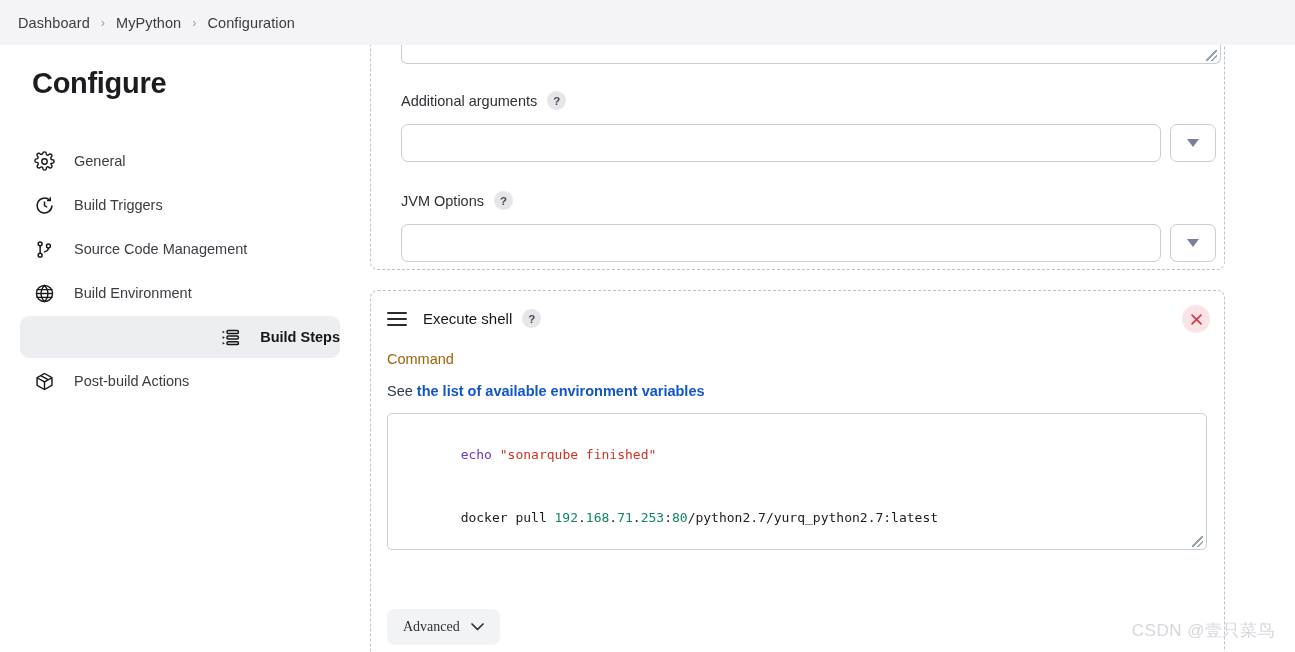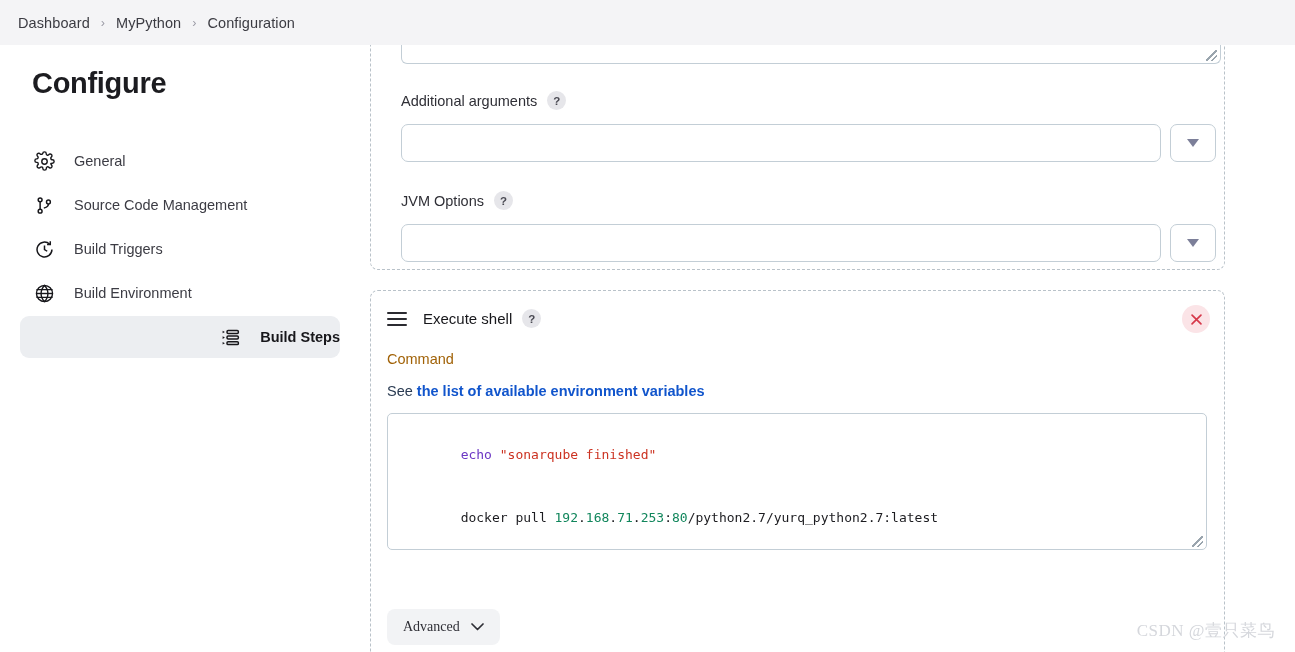--- a/index.html
+++ b/index.html
@@ -196,21 +196,21 @@
     font-size: 14px; color: #2f2f36;
     font-family: Liberation Serif, serif;
     cursor: pointer;
   }
   .chev { display: block; }
 
   
   .watermark {
     position: absolute; right: 16px; bottom: 10px;
     font-size: 17px; color: #d5d7dc;
-    font-family: Liberation Serif, serif;
+    font-family: Liberation Sans, sans-serif;
     letter-spacing: .5px;
     user-select: none;
   }
 </style>
 </head>
 <body>
 
 <div class="breadcrumb-bar">
   <span class="crumb link">Dashboard</span>
   <span class="crumb-sep">›</span>
@@ -228,39 +228,39 @@
         <circle cx="12" cy="12" r="3.1"></circle>
         <path d="M19.4 13.9a1.6 1.6 0 0 0 .3 1.8l.1.1a2 2 0 1 1-2.8 2.8l-.1-.1a1.6 1.6 0 0 0-1.8-.3 1.6 1.6 0 0 0-1 1.5v.2a2 2 0 1 1-4 0v-.1a1.6 1.6 0 0 0-1-1.5 1.6 1.6 0 0 0-1.8.3l-.1.1a2 2 0 1 1-2.8-2.8l.1-.1a1.6 1.6 0 0 0 .3-1.8 1.6 1.6 0 0 0-1.5-1H3a2 2 0 1 1 0-4h.1a1.6 1.6 0 0 0 1.5-1 1.6 1.6 0 0 0-.3-1.8l-.1-.1a2 2 0 1 1 2.8-2.8l.1.1a1.6 1.6 0 0 0 1.8.3h.1a1.6 1.6 0 0 0 1-1.5V3a2 2 0 1 1 4 0v.1a1.6 1.6 0 0 0 1 1.5 1.6 1.6 0 0 0 1.8-.3l.1-.1a2 2 0 1 1 2.8 2.8l-.1.1a1.6 1.6 0 0 0-.3 1.8v.1a1.6 1.6 0 0 0 1.5 1h.2a2 2 0 1 1 0 4h-.1a1.6 1.6 0 0 0-1.5 1z"></path>
       </svg>
     </span>
     <span>General</span>
   </div>
 
   <div class="nav-item">
     <span class="nav-icon">
       <svg width="21" height="21" viewBox="0 0 24 24" fill="none" stroke="#17171b" stroke-width="1.7">
+        <path d="M20.5 12a8.5 8.5 0 1 1-2.6-6.1"></path>
+        <path d="M18.6 2.6v3.6h-3.7"></path>
+        <path d="M12 7.3V12l3.1 2"></path>
+      </svg>
+    </span>
+    <span>Build Triggers</span>
+  </div>
+
+  <div class="nav-item">
+    <span class="nav-icon">
+      <svg width="21" height="21" viewBox="0 0 24 24" fill="none" stroke="#17171b" stroke-width="1.7">
         <circle cx="7" cy="5.5" r="2.2"></circle>
         <circle cx="7" cy="18.5" r="2.2"></circle>
         <circle cx="16.5" cy="8" r="2.2"></circle>
         <path d="M7 7.7v8.6"></path>
         <path d="M16.5 10.2c0 3.4-3 4-5.3 4.8"></path>
       </svg>
     </span>
     <span>Source Code Management</span>
-  </div>
-
-  <div class="nav-item">
-    <span class="nav-icon">
-      <svg width="21" height="21" viewBox="0 0 24 24" fill="none" stroke="#17171b" stroke-width="1.7">
-        <path d="M20.5 12a8.5 8.5 0 1 1-2.6-6.1"></path>
-        <path d="M18.6 2.6v3.6h-3.7"></path>
-        <path d="M12 7.3V12l3.1 2"></path>
-      </svg>
-    </span>
-    <span>Build Triggers</span>
   </div>
 
   <div class="nav-item">
     <span class="nav-icon">
       <svg width="21" height="21" viewBox="0 0 24 24" fill="none" stroke="#17171b" stroke-width="1.6">
         <circle cx="12" cy="12" r="9.2"></circle>
         <path d="M2.8 12h18.4"></path>
         <path d="M2.8 7.6h18.4M2.8 16.4h18.4"></path>
         <path d="M12 2.8c2.6 2.6 3.9 6 3.9 9.2s-1.3 6.6-3.9 9.2c-2.6-2.6-3.9-6-3.9-9.2S9.4 5.4 12 2.8z"></path>
       </svg>
@@ -275,20 +275,31 @@
         <rect x="8" y="10.4" width="13" height="3.3" rx="1.3" stroke="#17171b" stroke-width="1.7"></rect>
         <rect x="8" y="16.8" width="13" height="3.3" rx="1.3" stroke="#17171b" stroke-width="1.7"></rect>
         <path d="M3 4.2l2.6 1.5L3 7.2z" fill="#17171b"></path>
         <path d="M3 10.6l2.6 1.5L3 13.6z" fill="#17171b"></path>
         <path d="M3 17l2.6 1.5L3 20z" fill="#17171b"></path>
       </svg>
     </span>
     <span>Build Steps</span>
   </div>
 
+  <div class="nav-item">
+    <span class="nav-icon">
+      <svg width="21" height="21" viewBox="0 0 24 24" fill="none" stroke="#17171b" stroke-width="1.6">
+        <path d="M20.5 7.6v8.8L12 21.2l-8.5-4.8V7.6L12 2.8z"></path>
+        <path d="M3.6 7.7L12 12.4l8.4-4.7"></path>
+        <path d="M12 12.4v8.8"></path>
+        <path d="M7.7 5.2l8.4 4.7"></path>
+      </svg>
+    </span>
+    <span>Post-build Actions</span>
+  </div>
 </div>
 
 <div class="main">
 
   <div class="panel-a">
     <div class="ghost-area">
       <div class="ghost-text">sources=/usr/share/jenkins/workspace/MyPython/
 sonar.java.binaries=target/</div>
       <span class="resize-grip"></span>
     </div>

